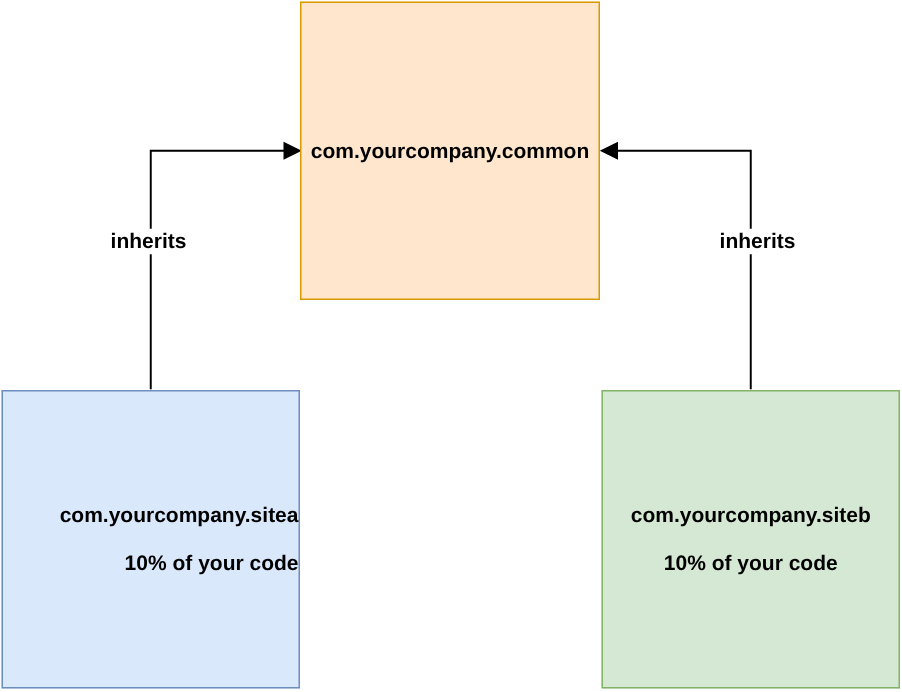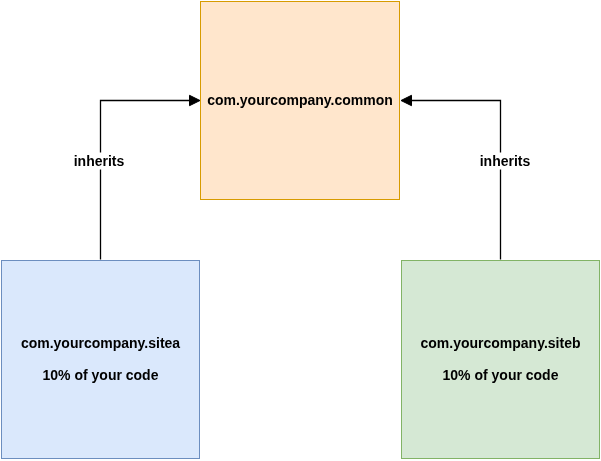--- a/index.html
+++ b/index.html
@@ -31,21 +31,21 @@
     align-items: center;
     justify-content: center;
     gap: 15px;
     text-align: center;
     font-size: 14px;
     font-weight: bold;
     color: #000000;
     line-height: 17px;
   }
   .node-common { left: 200px; top: 1px;   width: 200px; height: 199px; }
-  .node-sitea  { left: 1px;   top: 260px; width: 199px; height: 199px; }
+  .node-sitea  { left: 1px;   top: 260px; width: 199px; height: 199px; align-items: flex-end; }
   .node-siteb  { left: 401px; top: 260px; width: 199px; height: 199px; }
   .edge-label {
     position: absolute;
     transform: translate(-50%, -50%);
     background: #ffffff;
     padding: 0 2px;
     font-size: 14px;
     font-weight: bold;
     color: #000000;
     line-height: 17px;

